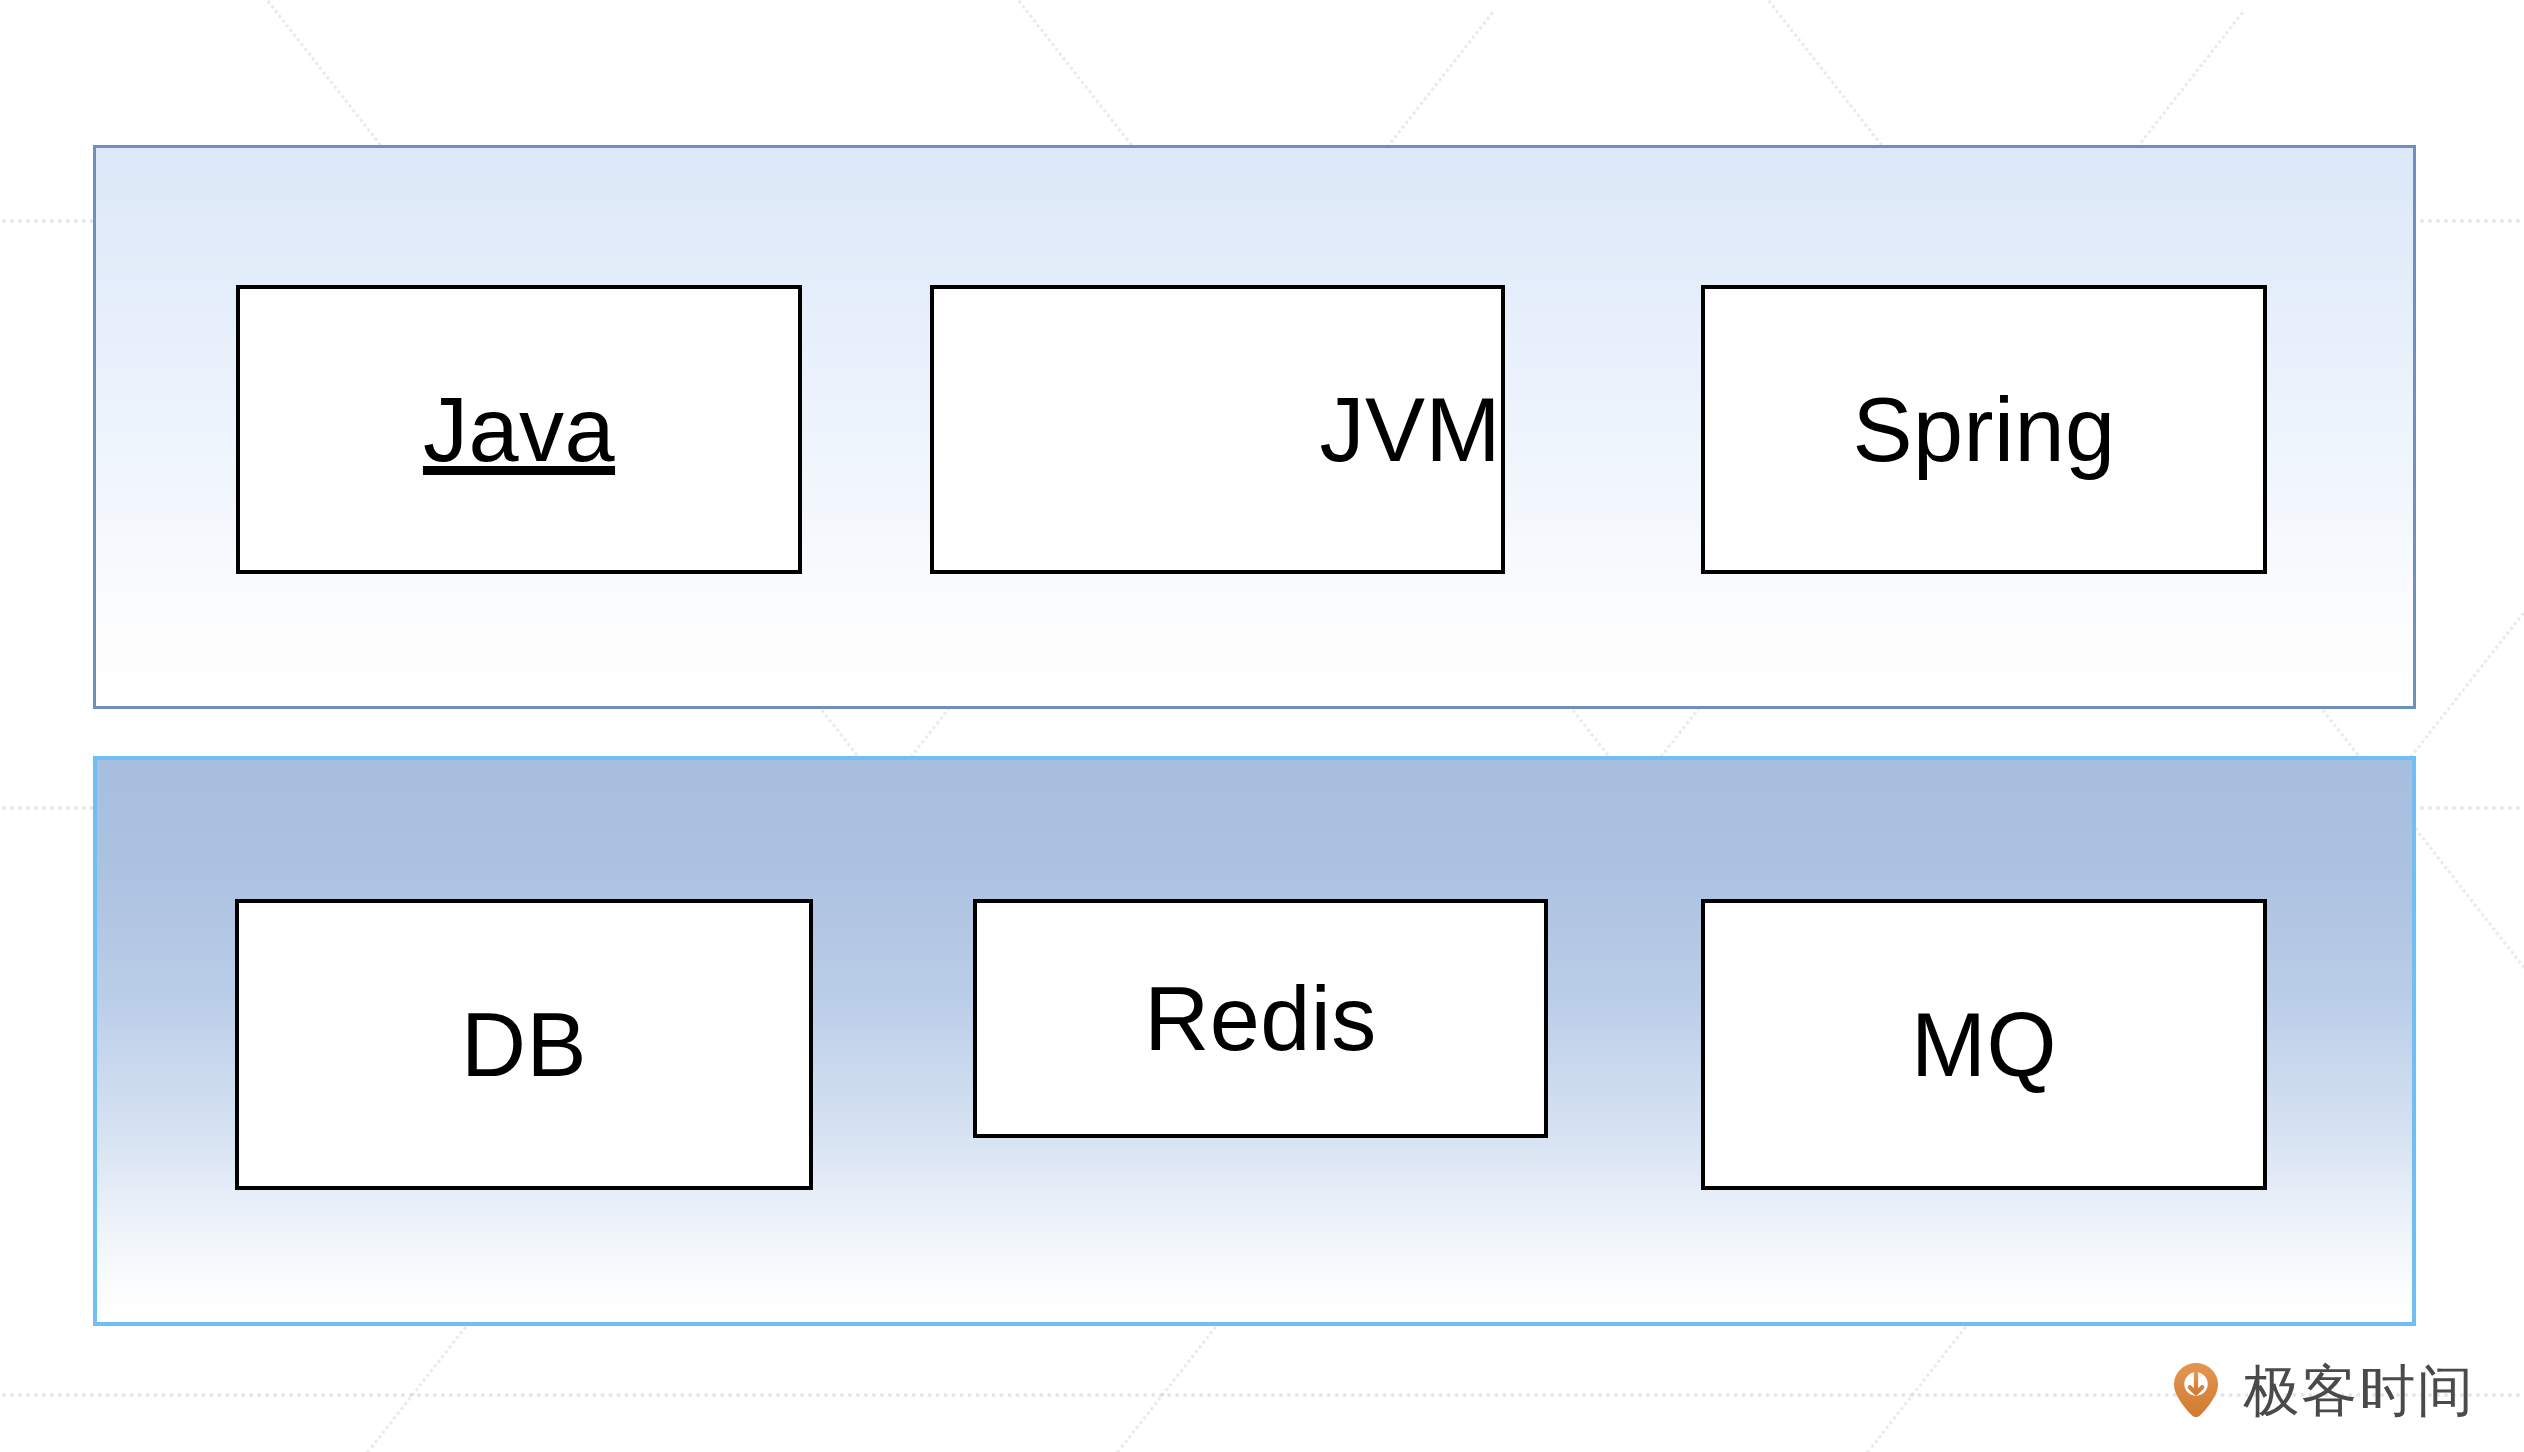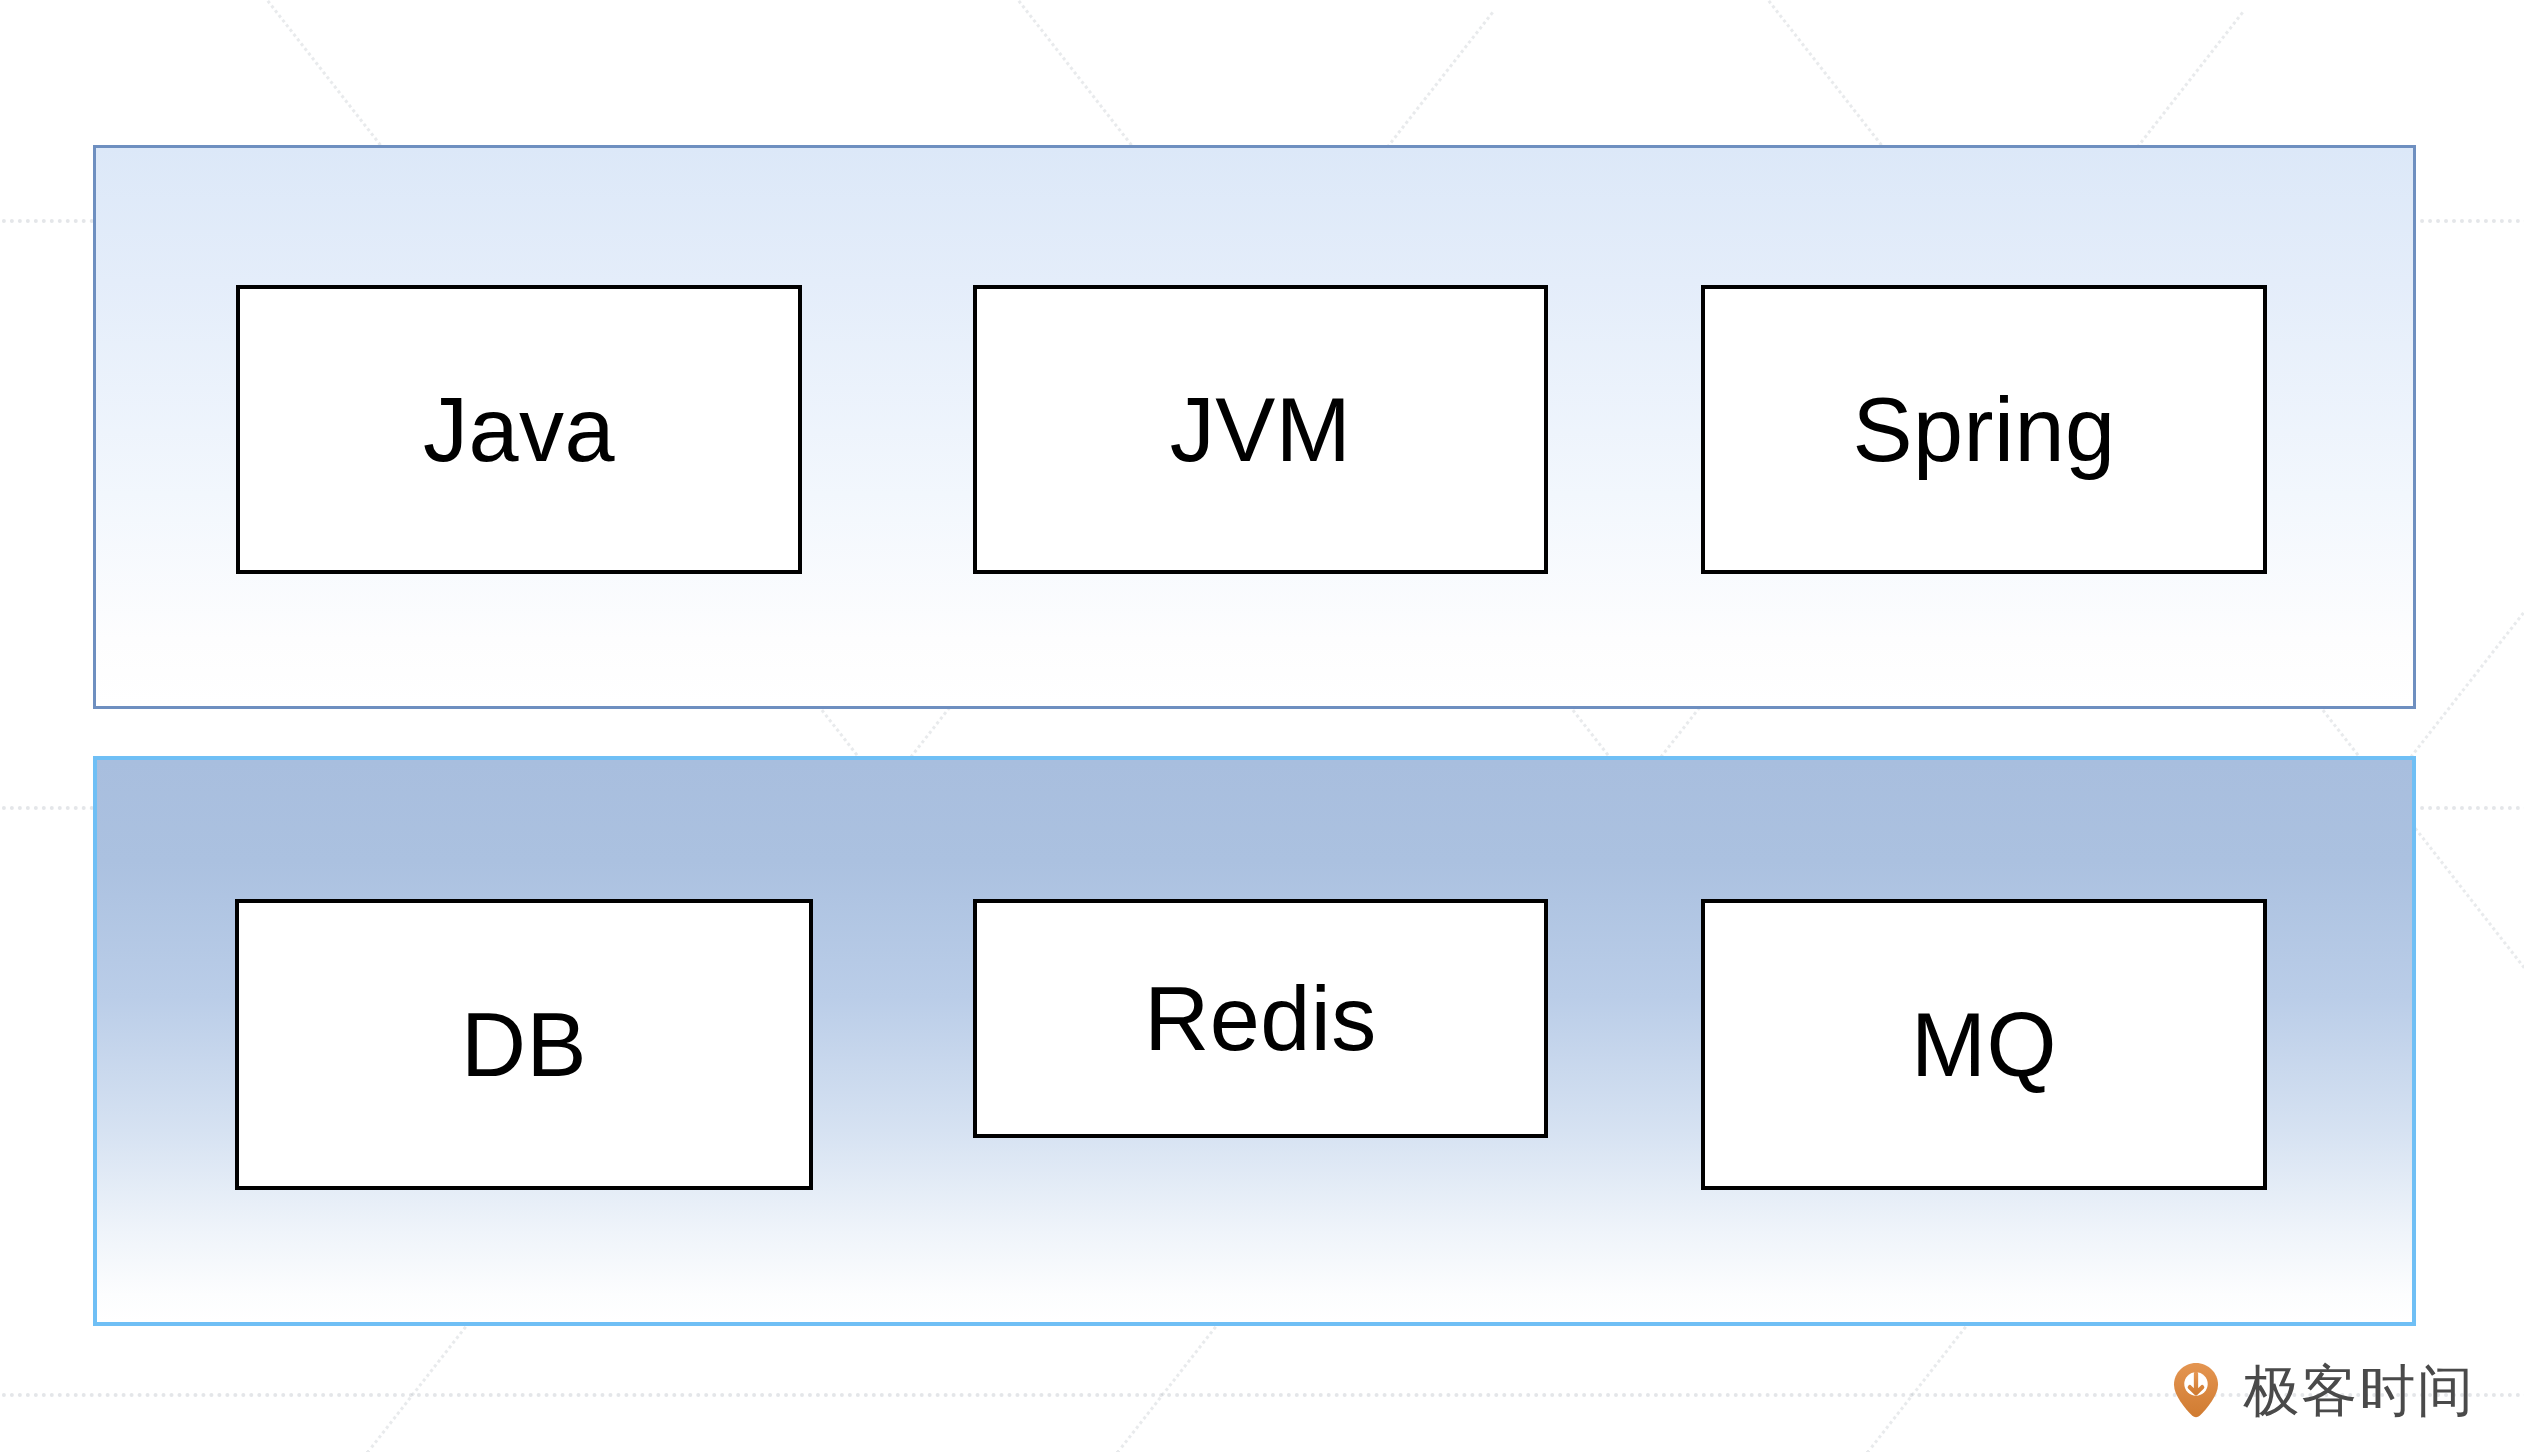--- a/index.html
+++ b/index.html
@@ -99,22 +99,22 @@
     font-size: 90px;
     line-height: 1;
     color: #000000;
     font-weight: 400;
     letter-spacing: 0.5px;
     white-space: nowrap;
     user-select: none;
   }
 
   
-  .box-java   { left: 236px;  top: 285px; width: 566px; height: 289px; }
-  .box-jvm    { left: 973px; top: 285px; width: 575px; height: 289px; }
+  .box-java   { left: 236px;  top: 285px; width: 566px; height: 289px; text-decoration: underline; }
+  .box-jvm    { left: 930px; top: 285px; width: 575px; height: 289px; justify-content: flex-end; }
   .box-spring { left: 1701px; top: 285px; width: 566px; height: 289px; }
   
   .box-db     { left: 235px;  top: 899px; width: 578px; height: 291px; text-align: right; }
   .box-redis  { left: 973px; top: 899px; width: 575px; height: 239px; }
   .box-mq     { left: 1701px; top: 899px; width: 566px; height: 291px; align-items: center; }
 
   
   .brand {
     position: absolute;
     right: 50px;

